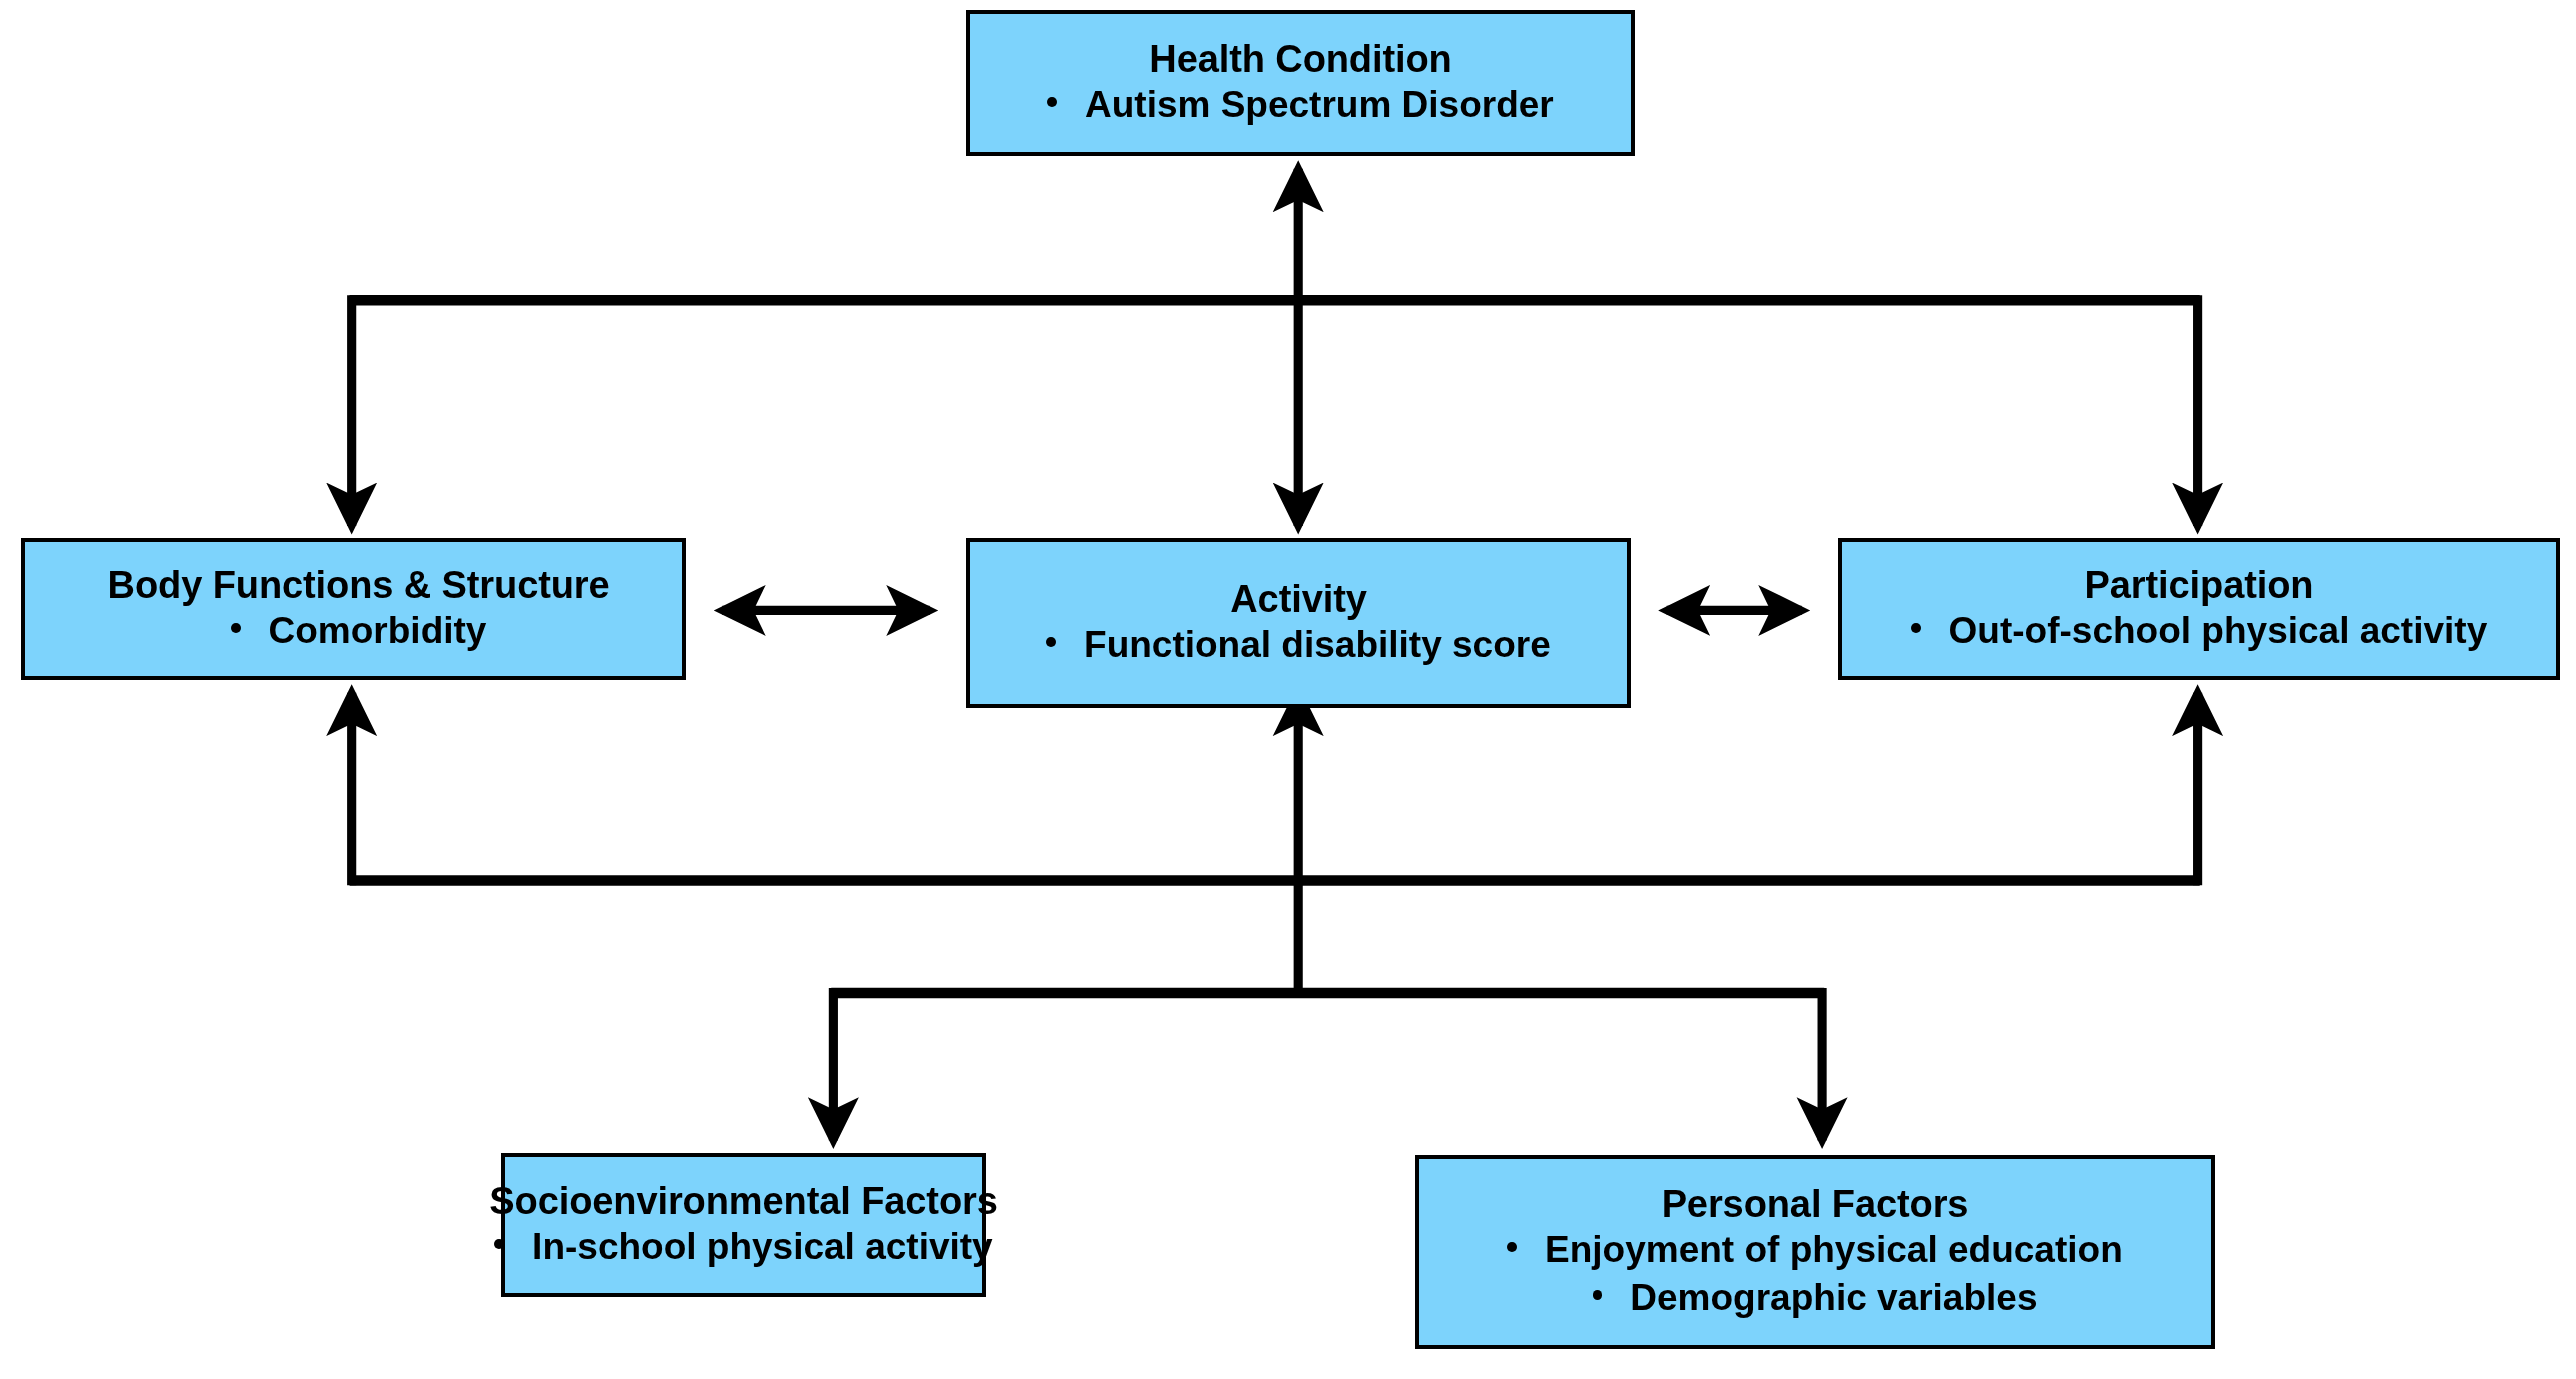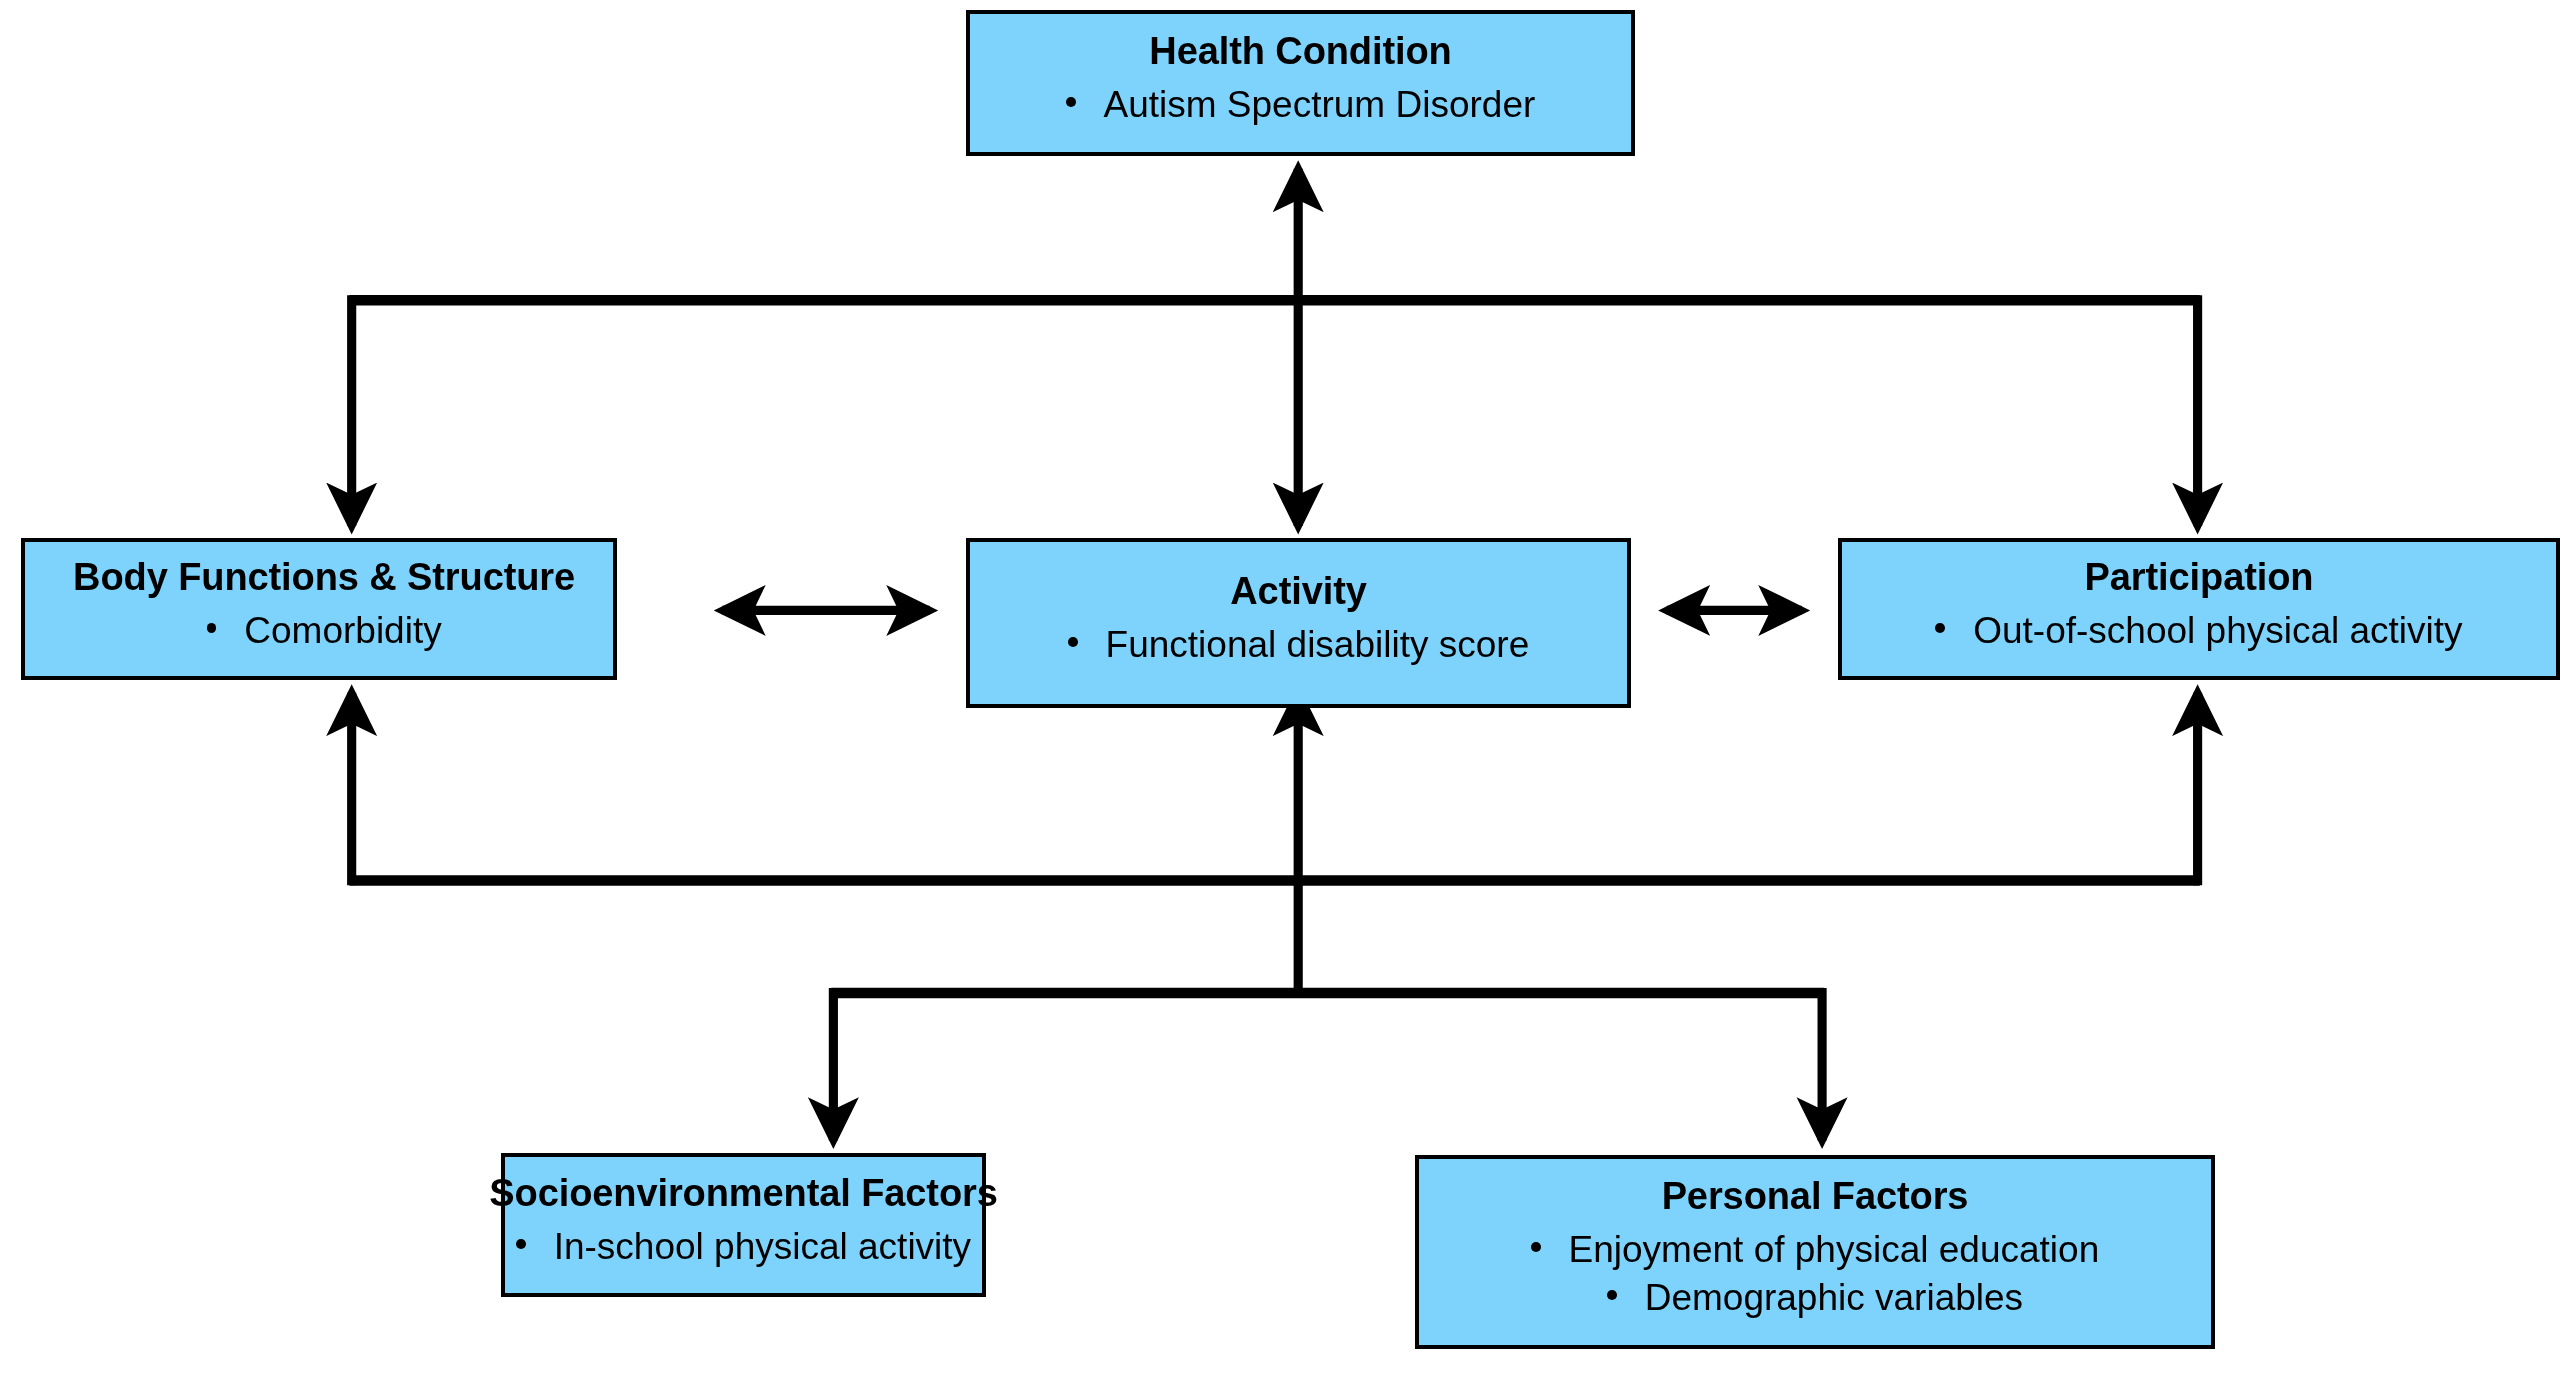--- a/index.html
+++ b/index.html
@@ -38,24 +38,25 @@
   .node-title {
     font-size: 38px;
     font-weight: bold;
     color: #000000;
     line-height: 1.16;
     text-align: center;
     letter-spacing: -0.1px;
     white-space: nowrap;
   }
   .bullet-list {
-    margin: 8px;
+    margin: 0;
     padding: 0;
     list-style: none;
     width: 100%;
+    font-weight: bold;
   }
   .bullet-item {
     display: flex;
     align-items: baseline;
     justify-content: center;
     font-size: 37px;
     color: #000000;
     line-height: 1.3;
     white-space: nowrap;
   }
@@ -68,21 +69,21 @@
     position: relative;
     top: -9.8px;
     margin-right: 28px;
   }
   .bullet-text {
     flex: 0 0 auto;
   }
 
   
   #node-health        { left: 966px; top: 9.8px;   width: 669px;  height: 146px; }
-  #node-body          { left: 21px;   top: 538px;  width: 596px;  height: 142px; padding-left: 20px; }
+  #node-body          { left: 21px;   top: 538px;  width: 665px;  height: 142px; padding-left: 20px; }
   #node-activity      { left: 966px; top: 538px;  width: 665px;  height: 170px; }
   #node-participation { left: 1838px; top: 538px;  width: 722px; height: 142px; }
   #node-socio         { left: 501px;  top: 1153px; width: 485px;  height: 144px; }
   #node-personal      { left: 1415px; top: 1155px; width: 800px; height: 194px; }
 </style>
 </head>
 <body>
 
 <div id="canvas">
 

